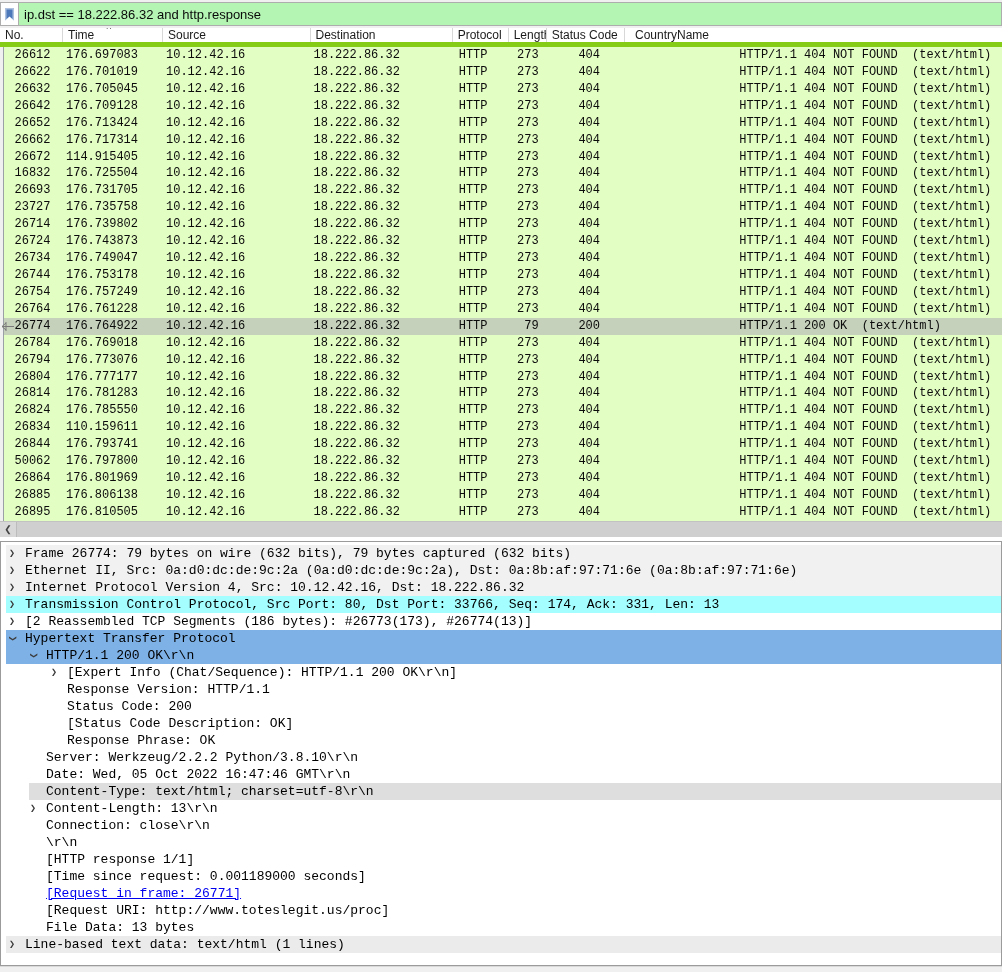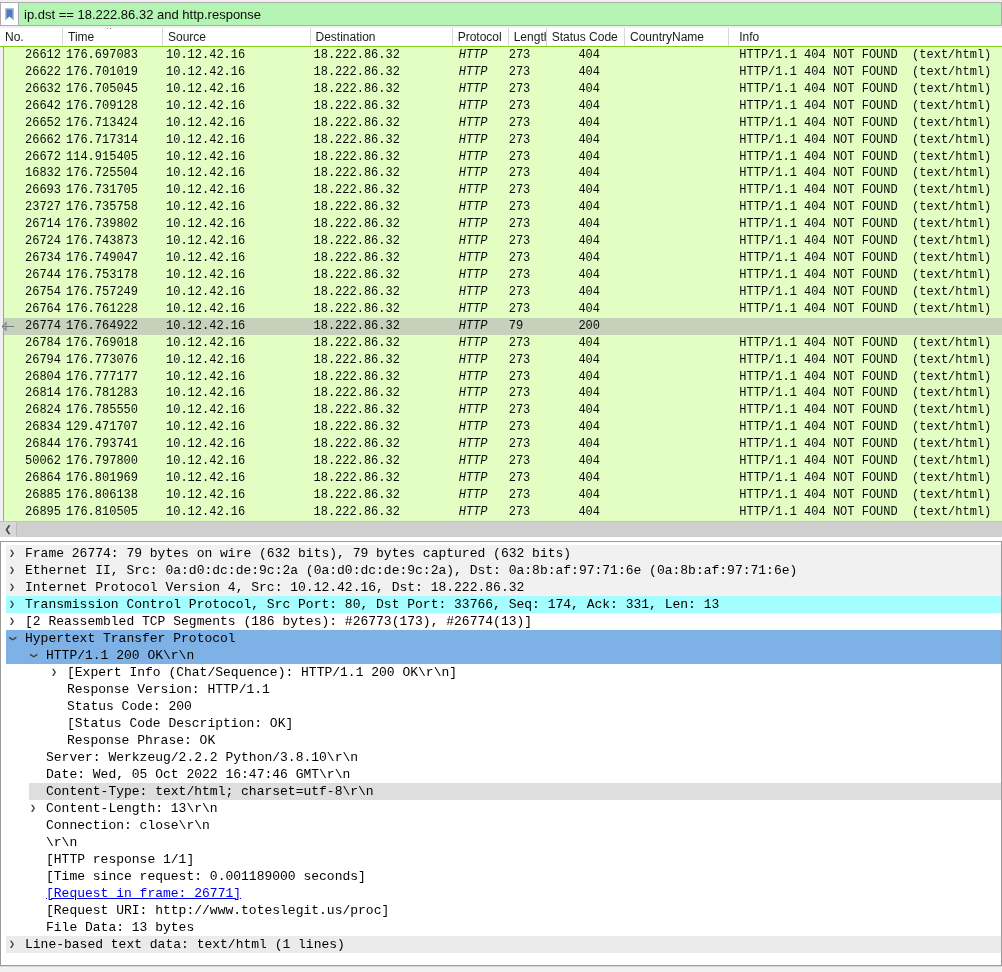--- a/index.html
+++ b/index.html
@@ -26,42 +26,42 @@
   .filter-field{
     flex:1;background:var(--filter_valid_bg);border:1px solid #adadad;border-left:none;
     box-sizing:border-box;display:flex;align-items:center;padding-left:5px;
     font-size:13px;color:#0a0a0a;white-space:pre;
   }
 
   
   .header-row{
     height:19px;display:grid;box-sizing:border-box;
     grid-template-columns:63px 100px 147.5px 142.2px 56px 38px 78.3px 104.3px 1fr;
-    background:#ffffff;border-bottom:1px solid #84cc16;font-size:12px;color:#1a1a1a;
+    background:#ffffff;border-bottom:5px solid #84cc16;font-size:12px;color:#1a1a1a;
   }
   .hcell{border-right:1px solid #d8d8d8;padding-left:5px;white-space:nowrap;overflow:hidden;
     display:flex;align-items:center;position:relative;}
   .hcell:last-child{border-right:none;padding-left:10px;}
   .sort-caret{position:absolute;left:44%;top:-4px;font-size:10px;color:#555;}
 
   .rows-wrap{height:474px;overflow:hidden;position:relative;}
   .gutter{position:absolute;left:0;top:0;width:3px;height:474px;background:#f0f0f0;
     border-right:1px solid #9aa0a6;z-index:3;}
   .prow{
     display:grid;height:16.93px;line-height:16.95px;padding-left:4px;
     grid-template-columns:59px 100px 147.5px 142.2px 56px 38px 78.3px 104.3px 1fr;
     font-family:"Liberation Mono","DejaVu Sans Mono",monospace;font-size:12px;
     color:#0b0b0b;background:var(--http_row_bg);white-space:pre;position:relative;
   }
   .prow.sel{background:var(--selected_row_bg);}
   .pcell{overflow:hidden;}
-  .pcell.c0{text-align:right;padding-right:2px;}
+  .pcell.c0{text-align:center;padding-right:2px;}
   .pcell.c1,.pcell.c2,.pcell.c3{padding-left:3px;}
-  .pcell.c4{padding-left:6px;font-style:italic;}
-  .pcell.c5{padding-right:8px;}
+  .pcell.c4{padding-left:6px;}
+  .pcell.c5{text-align:right;padding-right:8px;}
   .pcell.c6{text-align:right;padding-right:25px;}
   .pcell.c8{padding-left:10px;}
   .sel-marker{position:absolute;left:0;top:4px;z-index:4;line-height:0;}
 
   
   .hscroll{height:16px;background:#d8d8d8;border-top:1px solid #c2c2c2;box-sizing:border-box;
     display:flex;align-items:center;}
   .hscroll-btn{width:16px;text-align:center;font-size:9px;color:#444;line-height:15px;cursor:default;}
   .hscroll-thumb{flex:1;height:15px;background:#cfcfcf;border-left:1px solid #bcbcbc;}
 
@@ -125,23 +125,20 @@
       </div>
       <div class="hcell c5">
         <span>Length</span>
       </div>
       <div class="hcell c6">
         <span>Status Code</span>
       </div>
       <div class="hcell c7">
         <span>CountryName</span>
       </div>
-      <div class="hcell c8">
-        <span>Info</span>
-      </div>
     </div>
 
   <div class="rows-wrap">
     <div class="gutter"></div>
     <div id="packet-rows">
         <div class="prow"><div class="pcell c0">26612</div><div class="pcell c1">176.697083</div><div class="pcell c2">10.12.42.16</div><div class="pcell c3">18.222.86.32</div><div class="pcell c4">HTTP</div><div class="pcell c5">273</div><div class="pcell c6">404</div><div class="pcell c7"></div><div class="pcell c8">HTTP/1.1 404 NOT FOUND  (text/html)</div></div>
         <div class="prow"><div class="pcell c0">26622</div><div class="pcell c1">176.701019</div><div class="pcell c2">10.12.42.16</div><div class="pcell c3">18.222.86.32</div><div class="pcell c4">HTTP</div><div class="pcell c5">273</div><div class="pcell c6">404</div><div class="pcell c7"></div><div class="pcell c8">HTTP/1.1 404 NOT FOUND  (text/html)</div></div>
         <div class="prow"><div class="pcell c0">26632</div><div class="pcell c1">176.705045</div><div class="pcell c2">10.12.42.16</div><div class="pcell c3">18.222.86.32</div><div class="pcell c4">HTTP</div><div class="pcell c5">273</div><div class="pcell c6">404</div><div class="pcell c7"></div><div class="pcell c8">HTTP/1.1 404 NOT FOUND  (text/html)</div></div>
         <div class="prow"><div class="pcell c0">26642</div><div class="pcell c1">176.709128</div><div class="pcell c2">10.12.42.16</div><div class="pcell c3">18.222.86.32</div><div class="pcell c4">HTTP</div><div class="pcell c5">273</div><div class="pcell c6">404</div><div class="pcell c7"></div><div class="pcell c8">HTTP/1.1 404 NOT FOUND  (text/html)</div></div>
         <div class="prow"><div class="pcell c0">26652</div><div class="pcell c1">176.713424</div><div class="pcell c2">10.12.42.16</div><div class="pcell c3">18.222.86.32</div><div class="pcell c4">HTTP</div><div class="pcell c5">273</div><div class="pcell c6">404</div><div class="pcell c7"></div><div class="pcell c8">HTTP/1.1 404 NOT FOUND  (text/html)</div></div>
@@ -151,27 +148,27 @@
         <div class="prow"><div class="pcell c0">26693</div><div class="pcell c1">176.731705</div><div class="pcell c2">10.12.42.16</div><div class="pcell c3">18.222.86.32</div><div class="pcell c4">HTTP</div><div class="pcell c5">273</div><div class="pcell c6">404</div><div class="pcell c7"></div><div class="pcell c8">HTTP/1.1 404 NOT FOUND  (text/html)</div></div>
         <div class="prow"><div class="pcell c0">23727</div><div class="pcell c1">176.735758</div><div class="pcell c2">10.12.42.16</div><div class="pcell c3">18.222.86.32</div><div class="pcell c4">HTTP</div><div class="pcell c5">273</div><div class="pcell c6">404</div><div class="pcell c7"></div><div class="pcell c8">HTTP/1.1 404 NOT FOUND  (text/html)</div></div>
         <div class="prow"><div class="pcell c0">26714</div><div class="pcell c1">176.739802</div><div class="pcell c2">10.12.42.16</div><div class="pcell c3">18.222.86.32</div><div class="pcell c4">HTTP</div><div class="pcell c5">273</div><div class="pcell c6">404</div><div class="pcell c7"></div><div class="pcell c8">HTTP/1.1 404 NOT FOUND  (text/html)</div></div>
         <div class="prow"><div class="pcell c0">26724</div><div class="pcell c1">176.743873</div><div class="pcell c2">10.12.42.16</div><div class="pcell c3">18.222.86.32</div><div class="pcell c4">HTTP</div><div class="pcell c5">273</div><div class="pcell c6">404</div><div class="pcell c7"></div><div class="pcell c8">HTTP/1.1 404 NOT FOUND  (text/html)</div></div>
         <div class="prow"><div class="pcell c0">26734</div><div class="pcell c1">176.749047</div><div class="pcell c2">10.12.42.16</div><div class="pcell c3">18.222.86.32</div><div class="pcell c4">HTTP</div><div class="pcell c5">273</div><div class="pcell c6">404</div><div class="pcell c7"></div><div class="pcell c8">HTTP/1.1 404 NOT FOUND  (text/html)</div></div>
         <div class="prow"><div class="pcell c0">26744</div><div class="pcell c1">176.753178</div><div class="pcell c2">10.12.42.16</div><div class="pcell c3">18.222.86.32</div><div class="pcell c4">HTTP</div><div class="pcell c5">273</div><div class="pcell c6">404</div><div class="pcell c7"></div><div class="pcell c8">HTTP/1.1 404 NOT FOUND  (text/html)</div></div>
         <div class="prow"><div class="pcell c0">26754</div><div class="pcell c1">176.757249</div><div class="pcell c2">10.12.42.16</div><div class="pcell c3">18.222.86.32</div><div class="pcell c4">HTTP</div><div class="pcell c5">273</div><div class="pcell c6">404</div><div class="pcell c7"></div><div class="pcell c8">HTTP/1.1 404 NOT FOUND  (text/html)</div></div>
         <div class="prow"><div class="pcell c0">26764</div><div class="pcell c1">176.761228</div><div class="pcell c2">10.12.42.16</div><div class="pcell c3">18.222.86.32</div><div class="pcell c4">HTTP</div><div class="pcell c5">273</div><div class="pcell c6">404</div><div class="pcell c7"></div><div class="pcell c8">HTTP/1.1 404 NOT FOUND  (text/html)</div></div>
         <div class="prow sel"><span class="sel-marker"><svg width="15" height="9" viewBox="0 0 15 9">
               <path d="M2 4.5 H14 M2 4.5 L6 1 M2 4.5 L6 8 M6 0 V9" stroke="#7a7a7a" stroke-width="1" fill="none"></path>
-            </svg></span><div class="pcell c0">26774</div><div class="pcell c1">176.764922</div><div class="pcell c2">10.12.42.16</div><div class="pcell c3">18.222.86.32</div><div class="pcell c4">HTTP</div><div class="pcell c5">79</div><div class="pcell c6">200</div><div class="pcell c7"></div></div>
+            </svg></span><div class="pcell c0">26774</div><div class="pcell c1">176.764922</div><div class="pcell c2">10.12.42.16</div><div class="pcell c3">18.222.86.32</div><div class="pcell c4">HTTP</div><div class="pcell c5">79</div><div class="pcell c6">200</div><div class="pcell c7"></div><div class="pcell c8">HTTP/1.1 200 OK  (text/html)</div></div>
         <div class="prow"><div class="pcell c0">26784</div><div class="pcell c1">176.769018</div><div class="pcell c2">10.12.42.16</div><div class="pcell c3">18.222.86.32</div><div class="pcell c4">HTTP</div><div class="pcell c5">273</div><div class="pcell c6">404</div><div class="pcell c7"></div><div class="pcell c8">HTTP/1.1 404 NOT FOUND  (text/html)</div></div>
         <div class="prow"><div class="pcell c0">26794</div><div class="pcell c1">176.773076</div><div class="pcell c2">10.12.42.16</div><div class="pcell c3">18.222.86.32</div><div class="pcell c4">HTTP</div><div class="pcell c5">273</div><div class="pcell c6">404</div><div class="pcell c7"></div><div class="pcell c8">HTTP/1.1 404 NOT FOUND  (text/html)</div></div>
         <div class="prow"><div class="pcell c0">26804</div><div class="pcell c1">176.777177</div><div class="pcell c2">10.12.42.16</div><div class="pcell c3">18.222.86.32</div><div class="pcell c4">HTTP</div><div class="pcell c5">273</div><div class="pcell c6">404</div><div class="pcell c7"></div><div class="pcell c8">HTTP/1.1 404 NOT FOUND  (text/html)</div></div>
         <div class="prow"><div class="pcell c0">26814</div><div class="pcell c1">176.781283</div><div class="pcell c2">10.12.42.16</div><div class="pcell c3">18.222.86.32</div><div class="pcell c4">HTTP</div><div class="pcell c5">273</div><div class="pcell c6">404</div><div class="pcell c7"></div><div class="pcell c8">HTTP/1.1 404 NOT FOUND  (text/html)</div></div>
         <div class="prow"><div class="pcell c0">26824</div><div class="pcell c1">176.785550</div><div class="pcell c2">10.12.42.16</div><div class="pcell c3">18.222.86.32</div><div class="pcell c4">HTTP</div><div class="pcell c5">273</div><div class="pcell c6">404</div><div class="pcell c7"></div><div class="pcell c8">HTTP/1.1 404 NOT FOUND  (text/html)</div></div>
-        <div class="prow"><div class="pcell c0">26834</div><div class="pcell c1">129.471707</div><div class="pcell c2">10.12.42.16</div><div class="pcell c3">18.222.86.32</div><div class="pcell c4">HTTP</div><div class="pcell c5">273</div><div class="pcell c6">404</div><div class="pcell c7"></div><div class="pcell c8">HTTP/1.1 404 NOT FOUND  (text/html)</div></div>
+        <div class="prow"><div class="pcell c0">26834</div><div class="pcell c1">110.159611</div><div class="pcell c2">10.12.42.16</div><div class="pcell c3">18.222.86.32</div><div class="pcell c4">HTTP</div><div class="pcell c5">273</div><div class="pcell c6">404</div><div class="pcell c7"></div><div class="pcell c8">HTTP/1.1 404 NOT FOUND  (text/html)</div></div>
         <div class="prow"><div class="pcell c0">26844</div><div class="pcell c1">176.793741</div><div class="pcell c2">10.12.42.16</div><div class="pcell c3">18.222.86.32</div><div class="pcell c4">HTTP</div><div class="pcell c5">273</div><div class="pcell c6">404</div><div class="pcell c7"></div><div class="pcell c8">HTTP/1.1 404 NOT FOUND  (text/html)</div></div>
         <div class="prow"><div class="pcell c0">50062</div><div class="pcell c1">176.797800</div><div class="pcell c2">10.12.42.16</div><div class="pcell c3">18.222.86.32</div><div class="pcell c4">HTTP</div><div class="pcell c5">273</div><div class="pcell c6">404</div><div class="pcell c7"></div><div class="pcell c8">HTTP/1.1 404 NOT FOUND  (text/html)</div></div>
         <div class="prow"><div class="pcell c0">26864</div><div class="pcell c1">176.801969</div><div class="pcell c2">10.12.42.16</div><div class="pcell c3">18.222.86.32</div><div class="pcell c4">HTTP</div><div class="pcell c5">273</div><div class="pcell c6">404</div><div class="pcell c7"></div><div class="pcell c8">HTTP/1.1 404 NOT FOUND  (text/html)</div></div>
         <div class="prow"><div class="pcell c0">26885</div><div class="pcell c1">176.806138</div><div class="pcell c2">10.12.42.16</div><div class="pcell c3">18.222.86.32</div><div class="pcell c4">HTTP</div><div class="pcell c5">273</div><div class="pcell c6">404</div><div class="pcell c7"></div><div class="pcell c8">HTTP/1.1 404 NOT FOUND  (text/html)</div></div>
         <div class="prow"><div class="pcell c0">26895</div><div class="pcell c1">176.810505</div><div class="pcell c2">10.12.42.16</div><div class="pcell c3">18.222.86.32</div><div class="pcell c4">HTTP</div><div class="pcell c5">273</div><div class="pcell c6">404</div><div class="pcell c7"></div><div class="pcell c8">HTTP/1.1 404 NOT FOUND  (text/html)</div></div>
       </div>
   </div>
 
   <div class="hscroll">
     <div class="hscroll-btn">❮</div>

